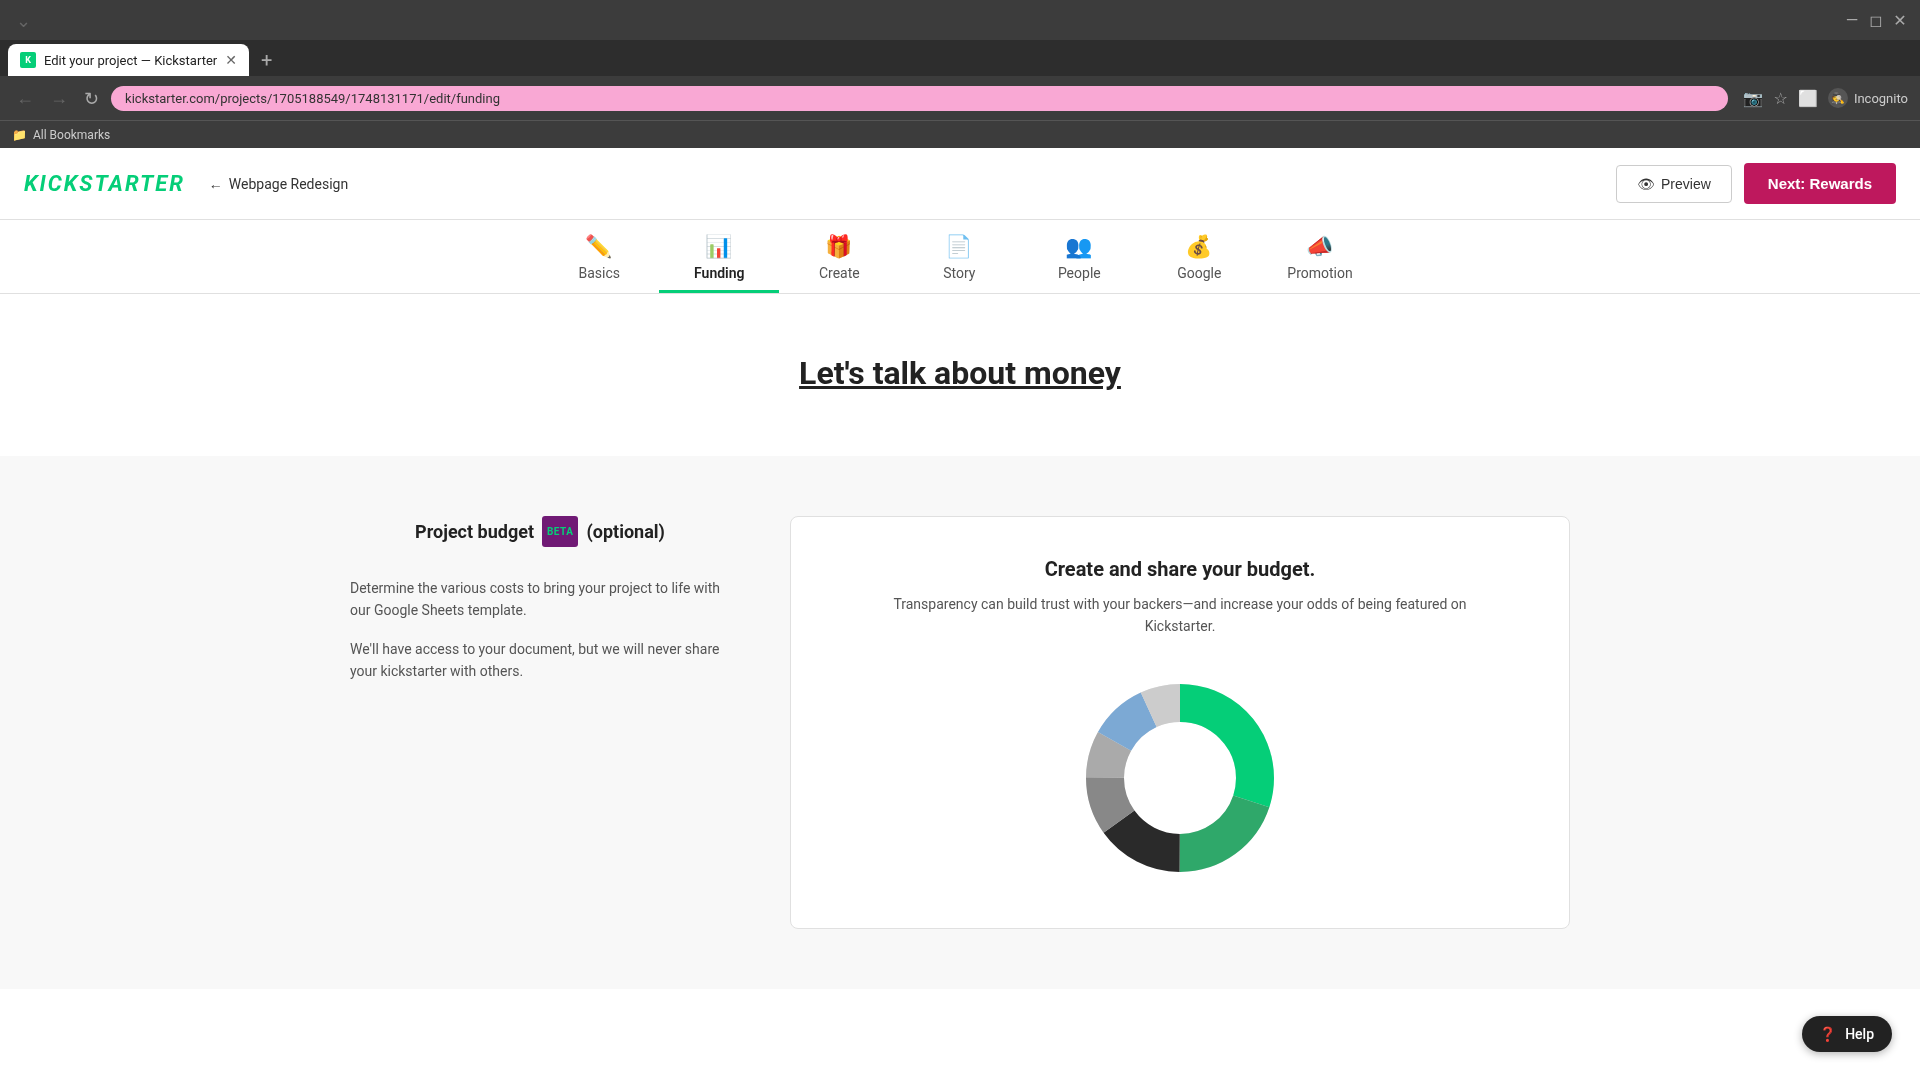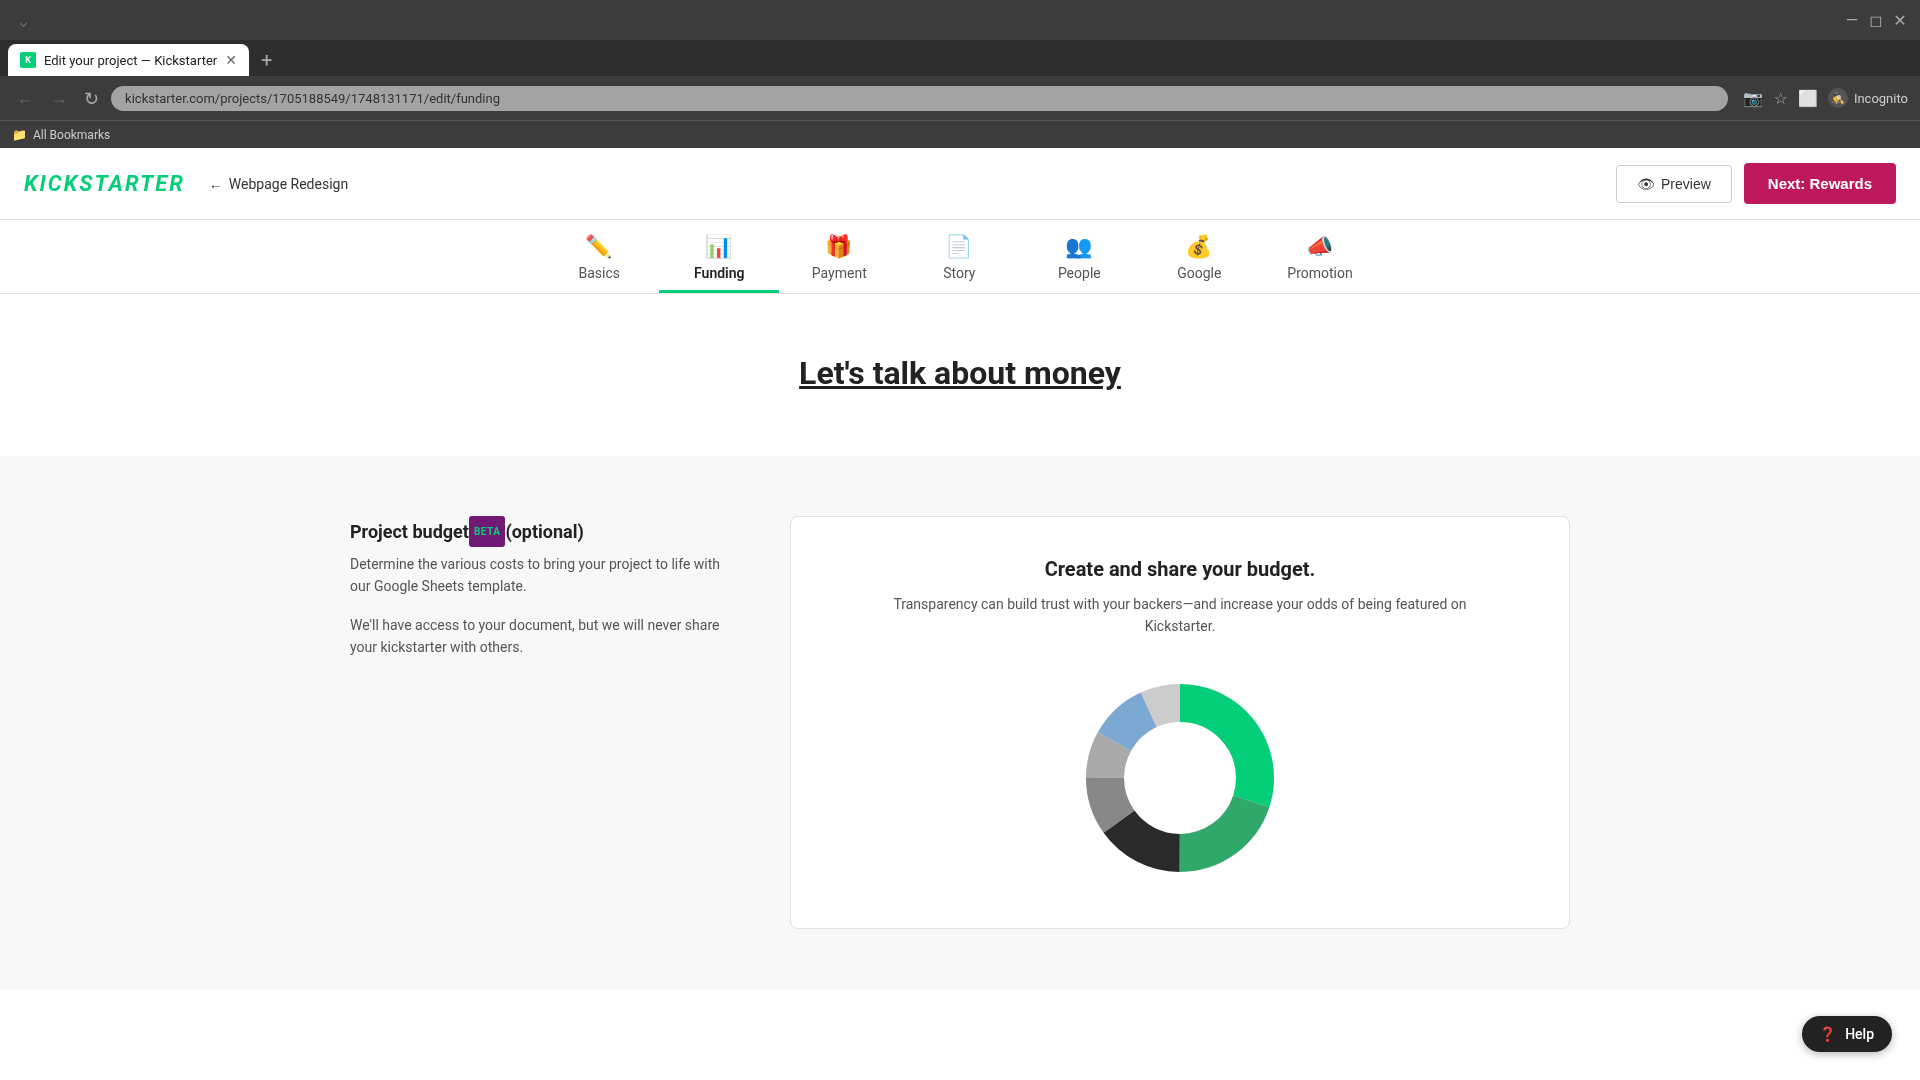--- a/index.html
+++ b/index.html
@@ -82,21 +82,21 @@
     }
     .nav-btn {
       color: #aaa;
       font-size: 18px;
       cursor: pointer;
       padding: 4px;
     }
     .nav-btn.disabled { color: #666; }
     .address-bar {
       flex: 1;
-      background: #a3a3a3;
+      background: #f9a8d4;
       border-radius: 20px;
       padding: 5px 14px;
       font-size: 13px;
       color: #333;
       display: flex;
       align-items: center;
       gap: 6px;
     }
     .address-text { flex: 1; font-size: 13px; color: #333; }
     .toolbar-actions {
@@ -249,23 +249,25 @@
       padding: 60px 40px;
       gap: 60px;
     }
     .ks-left {
       flex: 0 0 380px;
     }
     .ks-left h2 {
       font-size: 18px;
       font-weight: 700;
       color: #222;
-      margin-bottom: 6px;
-      display: flex;
-      align-items: center;
+      margin-bottom: 30px;
+      display: flex;
+      align-items: center;
+      gap: 8px;
+      justify-content: center;
     }
     .beta-badge {
       background: #701a75;
       color: #05CE78;
       font-size: 10px;
       font-weight: 700;
       padding: 10px 5px;
       border-radius: 3px;
       letter-spacing: 0.5px;
     }
@@ -407,21 +409,21 @@
     <div class="nav-tab">
       <span class="nav-tab-icon">✏️</span>
       <span>Basics</span>
     </div>
     <div class="nav-tab active">
       <span class="nav-tab-icon">📊</span>
       <span>Funding</span>
     </div>
     <div class="nav-tab">
       <span class="nav-tab-icon">🎁</span>
-      <span>Payment</span>
+      <span>Create</span>
     </div>
     <div class="nav-tab">
       <span class="nav-tab-icon">📄</span>
       <span>Story</span>
     </div>
     <div class="nav-tab">
       <span class="nav-tab-icon">👥</span>
       <span>People</span>
     </div>
     <div class="nav-tab">

